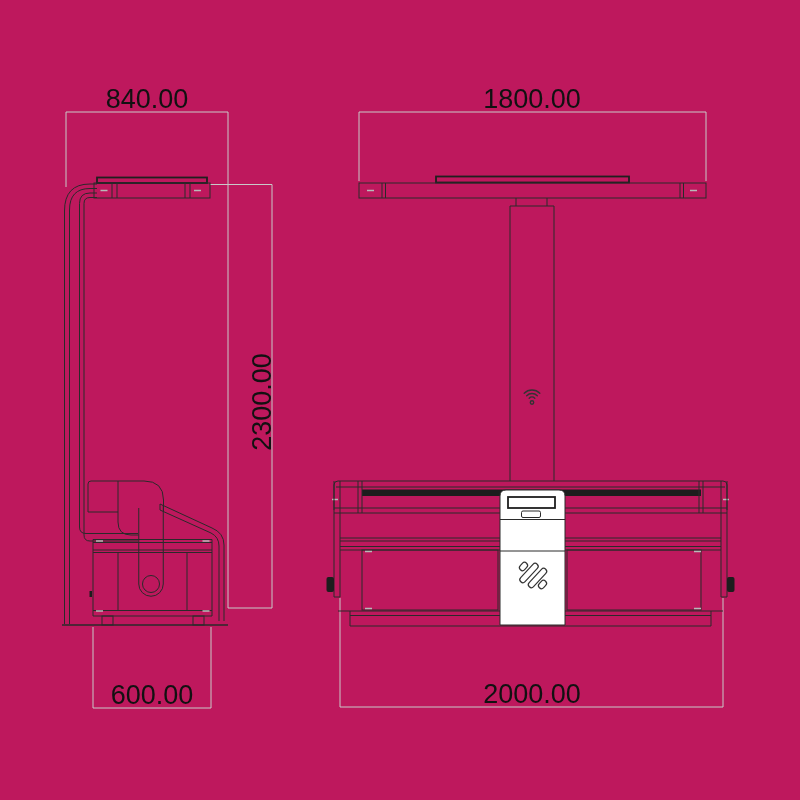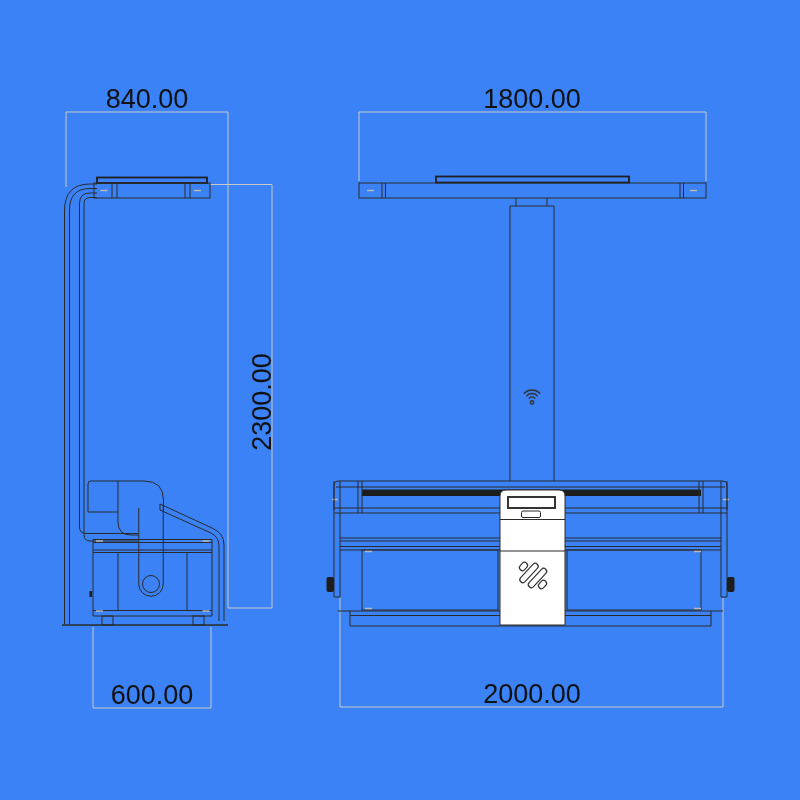--- a/index.html
+++ b/index.html
@@ -1,16 +1,16 @@
 <!DOCTYPE html>
 <html><head>
 <meta charset="utf-8">
 <style>
   html,body{margin:0;padding:0;background:#ffffff;}
-  .canvas{width:800px;height:800px;background:#3b82f6;position:relative;overflow:hidden;}
+  .canvas{width:800px;height:800px;background:#be185d;position:relative;overflow:hidden;}
   svg{display:block;}
   .ln{stroke:#2a2a2a;fill:none;stroke-width:1;stroke-linecap:butt;}
   .ln15{stroke:#2a2a2a;fill:none;stroke-width:1.5;}
   .ln2{stroke:#1f1f1f;fill:none;stroke-width:1.8;}
   .darkfill{fill:#1d1d1d;stroke:none;}
   .whiteline{fill:#ffffff;stroke:#2a2a2a;stroke-width:1;}
   .dim{stroke:#c9c9c9;fill:none;stroke-width:1;}
   .tick{stroke:#b9b9b9;fill:none;stroke-width:1.4;}
   .dimtext{font-family:"Liberation Sans",sans-serif;font-size:27px;fill:#111111;text-anchor:middle;}
 </style>

